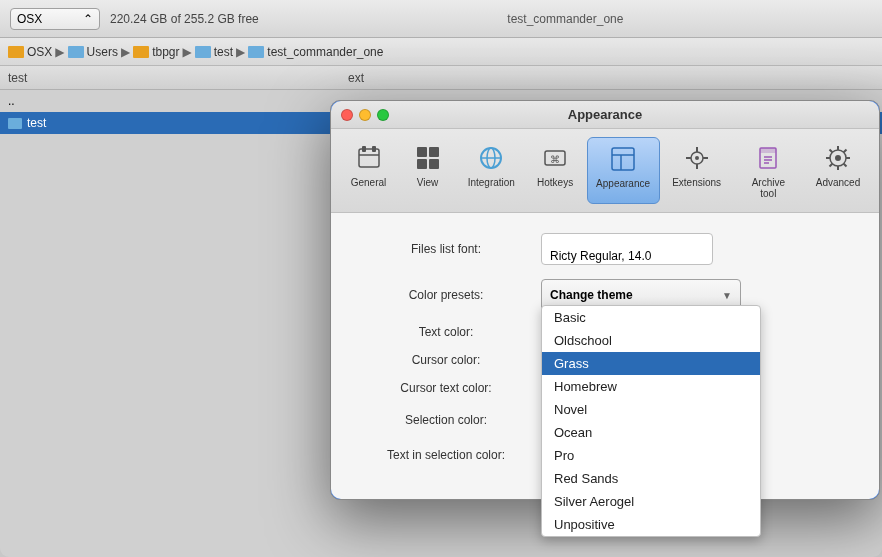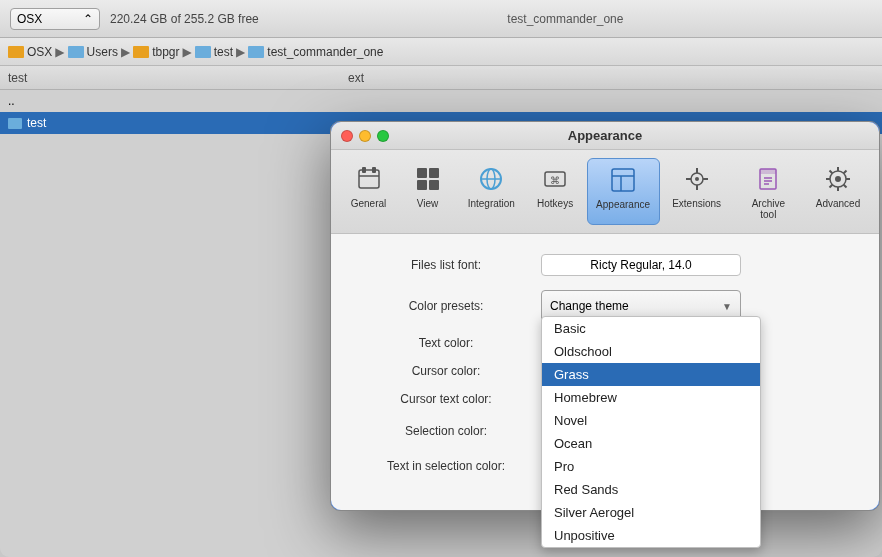--- a/index.html
+++ b/index.html
@@ -124,21 +124,21 @@
       height: 11px;
       background: #6aaddc;
       border-radius: 1px;
       margin-right: 5px;
       display: inline-block;
     }
 
     
     .appearance-dialog {
       position: absolute;
-      top: 121px;
+      top: 100px;
       left: 330px;
       width: 550px;
       background: #3b82f6;
       border-radius: 10px;
       box-shadow: 0 20px 60px rgba(0,0,0,0.5);
       border: 1px solid #888;
       overflow: visible;
     }
 
     .dialog-title-bar {
@@ -240,45 +240,45 @@
     }
 
     .form-control {
       flex: 1;
     }
 
     .text-input {
       background: white;
       border: 1px solid #c0c0c0;
       border-radius: 4px;
-      padding: 3px 8px;
-      font-size: 12px;
-      width: 200px;
+      padding: 15px 8px;
+      font-size: 12px;
+      width: 172px;
       height: 22px;
-      text-align: center;
     }
 
     
     .dropdown-wrapper {
       position: relative;
       display: inline-block;
     }
 
     .dropdown-button {
       background: linear-gradient(to bottom, #f8f8f8, #e8e8e8);
       border: 1px solid #a0a0a0;
       border-radius: 4px;
       padding: 3px 8px;
       font-size: 12px;
       width: 200px;
       height: 32px;
       display: flex;
       align-items: center;
       justify-content: space-between;
       cursor: pointer;
+      font-weight: bold;
     }
 
     .dropdown-arrow {
       color: #666;
       font-size: 10px;
     }
 
     .dropdown-menu {
       position: absolute;
       top: 26px;

